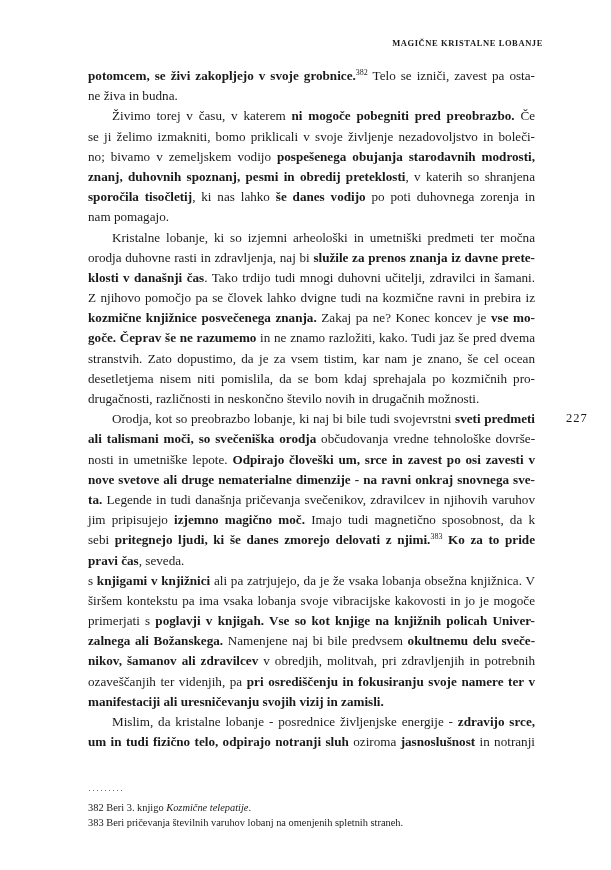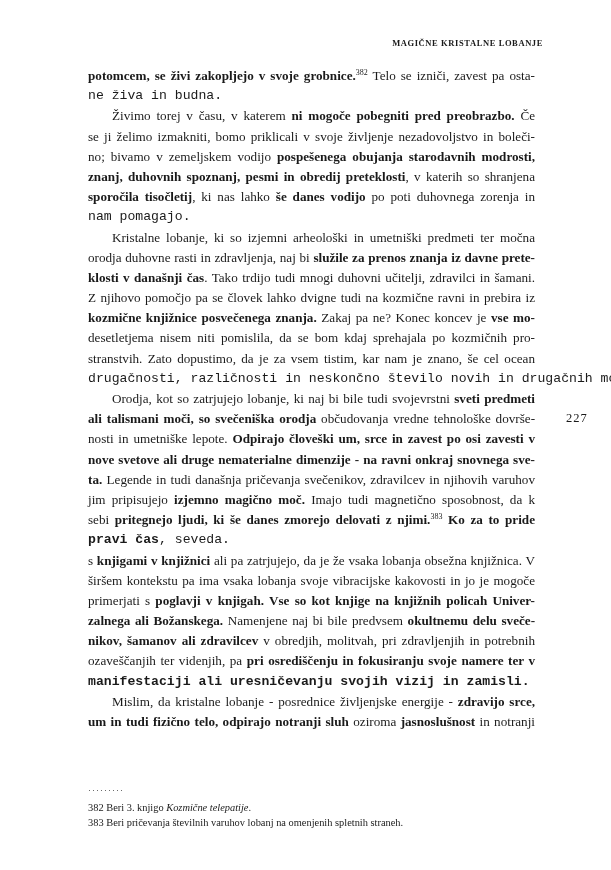--- a/index.html
+++ b/index.html
@@ -4,21 +4,21 @@
 <style>
   html, body { margin: 0; padding: 0; background: #ffffff; }
   body { width: 611px; height: 870px; position: relative; overflow: hidden;
          font-family: "Liberation Serif", "DejaVu Serif", serif; color: #1a1a1a; }
   .running-head { position: absolute; top: 38px; right: 68px; font-size: 8.5px;
                   letter-spacing: 0.6px; font-weight: bold; }
   .page-number { position: absolute; top: 411px; left: 566px; font-size: 12.5px; letter-spacing: 1px; }
   .text-block { position: absolute; left: 88px; top: 66px; width: 447px; font-size: 13.15px;
                 line-height: 20.2px; text-align: justify; }
   .line { display: block; white-space: nowrap; height: 20.2px; text-align-last: justify; text-align: justify; }
-  .line.last { text-align-last: left; font-family: Liberation Mono, monospace; }
+  .line.last { text-align-last: left; }
   .line.indent { padding-left: 24px; }
   .b { font-weight: bold; }
   sup { font-size: 8px; vertical-align: 5px; line-height: 0; }
   .footnote-sep { position: absolute; left: 88px; top: 786px; font-size: 9px; letter-spacing: 1px; line-height: 8px; }
   .footnotes { position: absolute; left: 88px; top: 800px; font-size: 10.4px; line-height: 15px; }
   .footnotes i { font-style: italic; }
 </style>
 </head>
 <body>
 
@@ -31,24 +31,25 @@
     <span class="line"><span>se ji želimo izmakniti, bomo priklicali v svoje življenje nezadovoljstvo in boleči-</span></span>
     <span class="line"><span>no; bivamo v zemeljskem vodijo </span><span class="b">pospešenega obujanja starodavnih modrosti,</span></span>
     <span class="line"><span class="b">znanj, duhovnih spoznanj, pesmi in obredij preteklosti</span><span>, v katerih so shranjena</span></span>
     <span class="line"><span class="b">sporočila tisočletij</span><span>, ki nas lahko </span><span class="b">še danes vodijo</span><span> po poti duhovnega zorenja in</span></span>
     <span class="line last"><span>nam pomagajo.</span></span>
     <span class="line indent"><span>Kristalne lobanje, ki so izjemni arheološki in umetniški predmeti ter močna</span></span>
     <span class="line"><span>orodja duhovne rasti in zdravljenja, naj bi </span><span class="b">služile za prenos znanja iz davne prete-</span></span>
     <span class="line"><span class="b">klosti v današnji čas</span><span>. Tako trdijo tudi mnogi duhovni učitelji, zdravilci in šamani.</span></span>
     <span class="line"><span>Z njihovo pomočjo pa se človek lahko dvigne tudi na kozmične ravni in prebira iz</span></span>
     <span class="line"><span class="b">kozmične knjižnice posvečenega znanja.</span><span> Zakaj pa ne? Konec koncev je </span><span class="b">vse mo-</span></span>
+    <span class="line"><span class="b">goče. Čeprav še ne razumemo</span><span> in ne znamo razložiti, kako. Tudi jaz še pred dvema</span></span>
+    <span class="line"><span>stranstvih. Zato dopustimo, da je za vsem tistim, kar nam je znano, še cel ocean</span></span>
     <span class="line"><span>desetletjema nisem niti pomislila, da se bom kdaj sprehajala po kozmičnih pro-</span></span>
-    <span class="line"><span>stranstvih. Zato dopustimo, da je za vsem tistim, kar nam je znano, še cel ocean</span></span>
     <span class="line last"><span>drugačnosti, različnosti in neskončno število novih in drugačnih možnosti.</span></span>
-    <span class="line indent"><span>Orodja, kot so zatrjujejo lobanje, ki naj bi bile tudi svojevrstni </span><span class="b">sveti predmeti</span></span>
+    <span class="line indent"><span>Orodja, kot so preobrazbo lobanje, ki naj bi bile tudi svojevrstni </span><span class="b">sveti predmeti</span></span>
     <span class="line"><span class="b">ali talismani moči, so svečeniška orodja</span><span> občudovanja vredne tehnološke dovrše-</span></span>
     <span class="line"><span>nosti in umetniške lepote. </span><span class="b">Odpirajo človeški um, srce in zavest po osi zavesti v</span></span>
     <span class="line"><span class="b">nove svetove ali druge nematerialne dimenzije - na ravni onkraj snovnega sve-</span></span>
     <span class="line"><span class="b">ta.</span><span> Legende in tudi današnja pričevanja svečenikov, zdravilcev in njihovih varuhov</span></span>
     <span class="line"><span>jim pripisujejo </span><span class="b">izjemno magično moč.</span><span> Imajo tudi magnetično sposobnost, da k</span></span>
     <span class="line"><span>sebi </span><span class="b">pritegnejo ljudi, ki še danes zmorejo delovati z njimi.</span><sup>383</sup><span class="b"> Ko za to pride</span></span>
     <span class="line last"><span class="b">pravi čas</span><span>, seveda.</span></span>
     <span class="line"><span>s </span><span class="b">knjigami v knjižnici</span><span> ali pa zatrjujejo, da je že vsaka lobanja obsežna knjižnica. V</span></span>
     <span class="line"><span>širšem kontekstu pa ima vsaka lobanja svoje vibracijske kakovosti in jo je mogoče</span></span>
     <span class="line"><span>primerjati s </span><span class="b">poglavji v knjigah. Vse so kot knjige na knjižnih policah Univer-</span></span>

